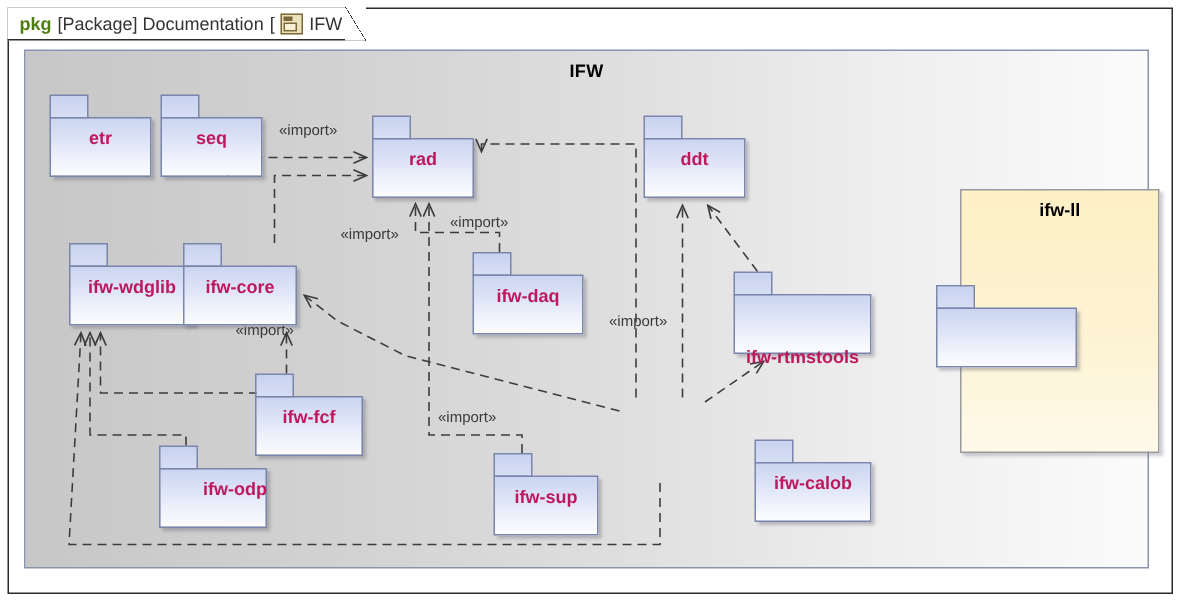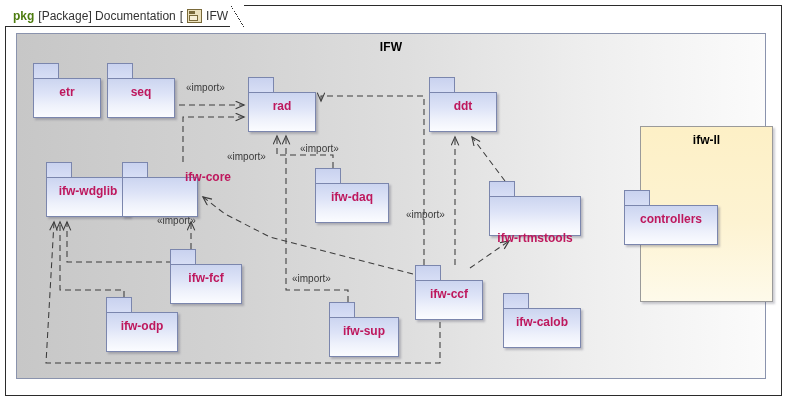--- a/index.html
+++ b/index.html
@@ -159,21 +159,20 @@
   <div class="imp" style="left:157px;top:215px;">«import»</div>
   <div class="imp" style="left:406px;top:209px;">«import»</div>
   <div class="imp" style="left:292px;top:273px;">«import»</div>
 
   <div class="subsys" style="left:604px;top:126px;width:133px;height:176px;margin-left:36px;">
     <div class="sublabel">ifw-ll</div>
   </div>
   <div class="pkg" style="left:624px;top:190px;width:94px;height:55px;">
     <div class="tab" style="width:26px;"></div>
     <div class="body"></div>
-    <div class="label" style="top:22px;">controllers</div>
   </div>
 
   <div class="pkg" style="left:33px;top:63px;width:68px;height:55px;">
     <div class="tab" style="width:26px;"></div>
     <div class="body"></div>
     <div class="label" style="top:22px;">etr</div>
   </div>
 
   <div class="pkg" style="left:107px;top:63px;width:68px;height:55px;">
     <div class="tab" style="width:26px;"></div>
@@ -195,51 +194,46 @@
 
   <div class="pkg" style="left:22px;top:162px;width:84px;height:55px;margin-left:24px;">
     <div class="tab" style="width:26px;"></div>
     <div class="body"></div>
     <div class="label" style="top:22px;">ifw-wdglib</div>
   </div>
 
   <div class="pkg" style="left:122px;top:162px;width:76px;height:55px;">
     <div class="tab" style="width:26px;"></div>
     <div class="body"></div>
-    <div class="label" style="top:8px;padding-left:48px;">ifw-core</div>
+    <div class="label" style="top:22px;">ifw-core</div>
   </div>
 
   <div class="pkg" style="left:315px;top:168px;width:74px;height:55px;">
     <div class="tab" style="width:26px;"></div>
     <div class="body"></div>
     <div class="label" style="top:22px;">ifw-daq</div>
   </div>
 
   <div class="pkg" style="left:489px;top:181px;width:92px;height:55px;">
     <div class="tab" style="width:26px;"></div>
     <div class="body"></div>
     <div class="label" style="top:22px;margin-top:28px;">ifw-rtmstools</div>
   </div>
 
   <div class="pkg" style="left:170px;top:249px;width:72px;height:55px;">
     <div class="tab" style="width:26px;"></div>
     <div class="body"></div>
     <div class="label" style="top:22px;">ifw-fcf</div>
   </div>
 
-  <div class="pkg" style="left:415px;top:265px;width:68px;height:55px;">
-    <div class="tab" style="width:26px;"></div>
-    <div class="body"></div>
-    <div class="label" style="top:22px;">ifw-ccf</div>
-  </div>
 
   <div class="pkg" style="left:106px;top:297px;width:72px;height:55px;">
     <div class="tab" style="width:26px;"></div>
     <div class="body"></div>
-    <div class="label" style="top:22px;">ifw-odp</div>
+    <div class="label" style="top:22px;text-align:right;">ifw-odp</div>
   </div>
 
   <div class="pkg" style="left:329px;top:302px;width:70px;height:55px;">
     <div class="tab" style="width:26px;"></div>
     <div class="body"></div>
     <div class="label" style="top:22px;">ifw-sup</div>
   </div>
 
   <div class="pkg" style="left:503px;top:293px;width:78px;height:55px;">
     <div class="tab" style="width:26px;"></div>

